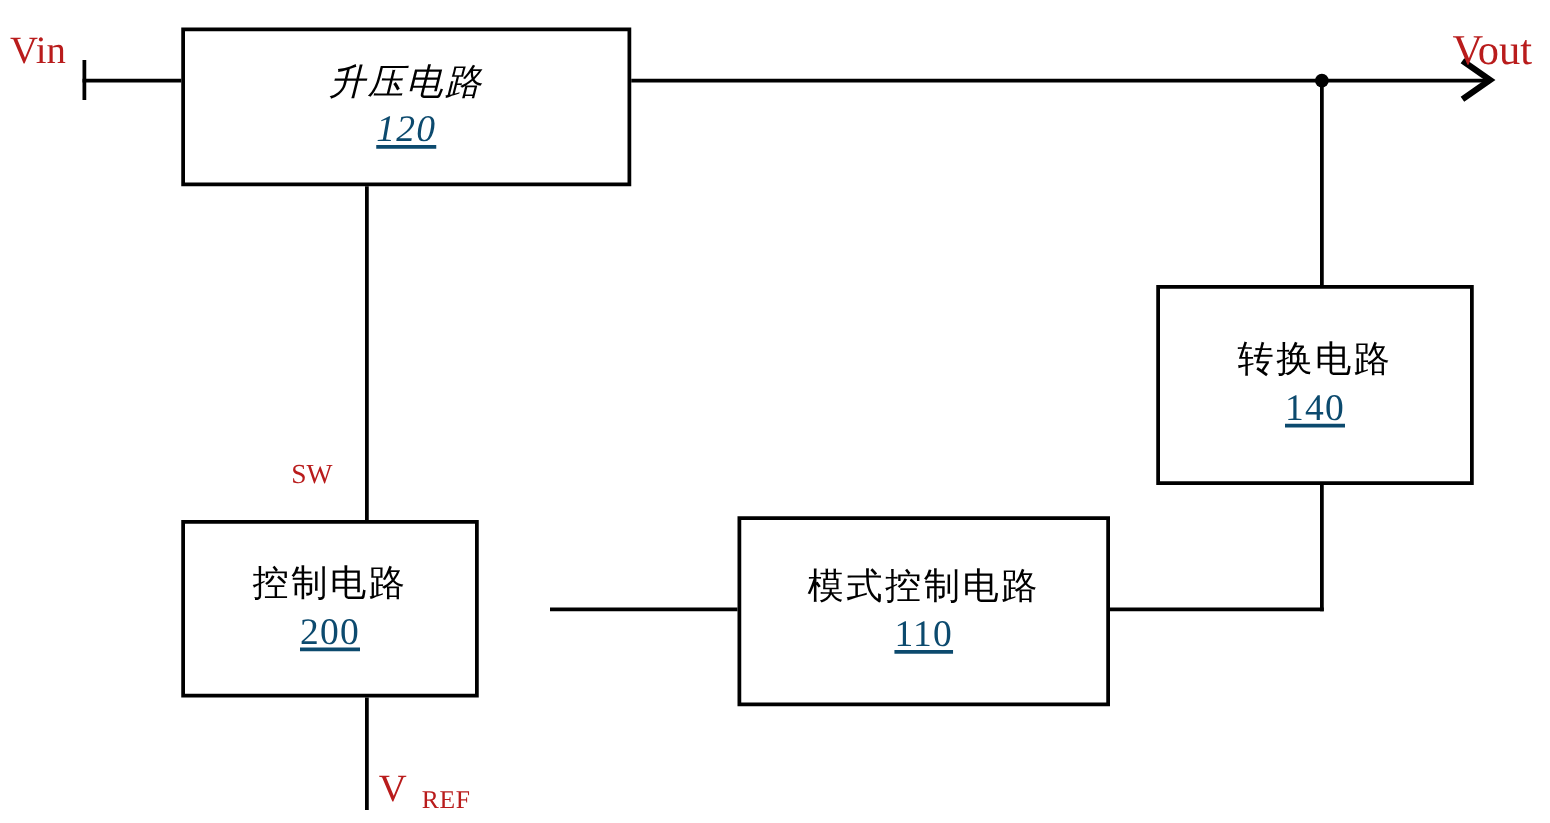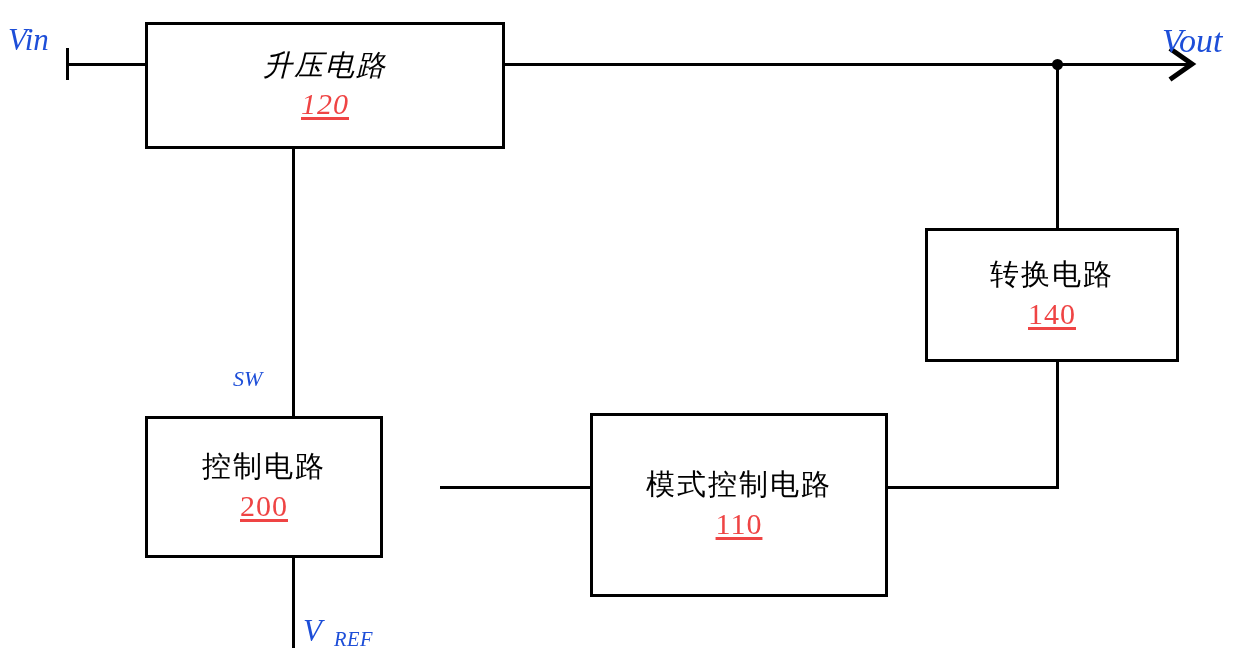--- a/index.html
+++ b/index.html
@@ -33,21 +33,21 @@
     font-size: 29px;
     line-height: 1.15;
     color: #000000;
     letter-spacing: 2px;
     white-space: nowrap;
   }
   .block-num {
     font-family: "Liberation Serif", "DejaVu Serif", serif;
     font-size: 30px;
     line-height: 1.2;
-    color: #ef4444;
+    color: #0c4a6e;
     text-decoration: underline;
     text-underline-offset: 3px;
     margin-top: 4px;
     letter-spacing: 1px;
   }
 
   
   .wire-h {
     position: absolute;
     height: 3px;
@@ -72,24 +72,23 @@
     position: absolute;
     width: 3px;
     background: #000000;
     z-index: 2;
   }
 
   
   .label {
     position: absolute;
     font-family: "Liberation Serif", "DejaVu Serif", serif;
-    color: #1d4ed8;
+    color: #b91c1c;
     white-space: nowrap;
     z-index: 5;
-    font-style: italic;
   }
   .label-vin  { font-size: 31px; }
   .label-vout { font-size: 34px; }
   .label-sw   { font-size: 22px; }
   .label-vref { font-size: 31px; }
   .label-vref sub {
     font-size: 0.66em;
     vertical-align: baseline;
     position: relative;
     top: 0.22em;
@@ -131,31 +130,31 @@
 
   <div class="wire-v" style="left:292px; top:129px; height:289px;"></div>
 
   <div class="wire-v" style="left:292px; top:556px; height:92px;"></div>
 
   <div class="block" style="left:145px; top:22px; width:360px; height:127px;font-style:italic;">
     <div class="block-title">升压电路</div>
     <div class="block-num">120</div>
   </div>
 
-  <div class="block" style="left:925px; top:228px; width:254px; height:134px;">
+  <div class="block" style="left:925px; top:228px; width:254px; height:160px;">
     <div class="block-title">转换电路</div>
     <div class="block-num">140</div>
   </div>
 
   <div class="block" style="left:145px; top:416px; width:238px; height:142px;">
     <div class="block-title">控制电路</div>
     <div class="block-num">200</div>
   </div>
 
-  <div class="block" style="left:590px; top:413px; width:298px; height:184px;">
+  <div class="block" style="left:590px; top:413px; width:298px; height:152px;">
     <div class="block-title">模式控制电路</div>
     <div class="block-num">110</div>
   </div>
 
   <div class="label label-vin" style="left:8px; top:22px;">Vin</div>
 
   <div class="label label-vout" style="left:1162px; top:22px;">Vout</div>
 
   <div class="label label-sw" style="left:233px; top:366px;">SW</div>
 

